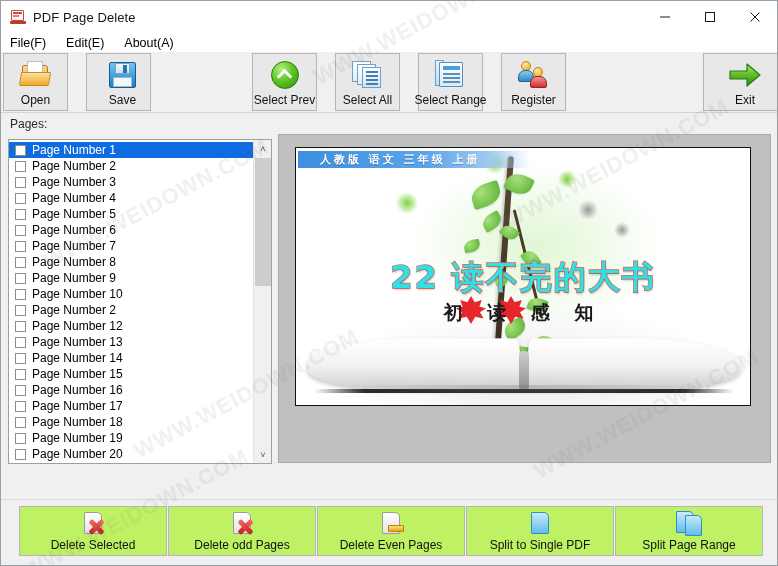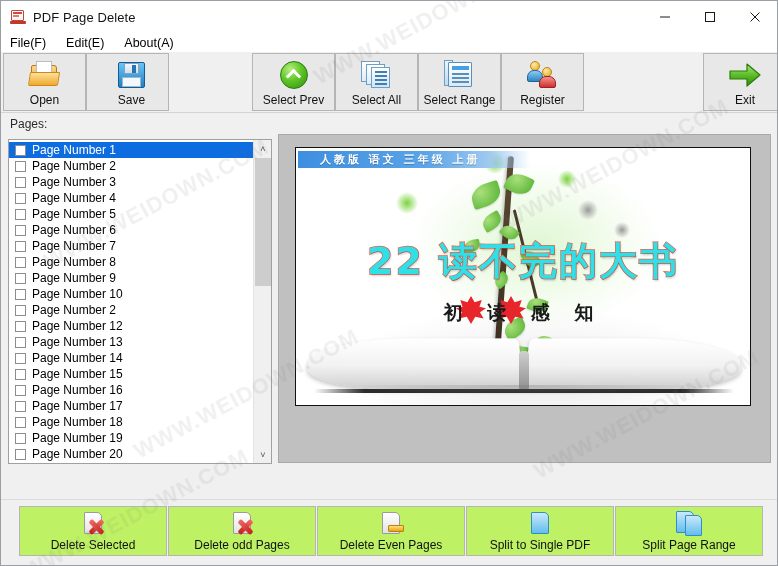--- a/index.html
+++ b/index.html
@@ -82,21 +82,21 @@
 
   
   .toolbar {
     position: absolute; left: 0; top: 51px;
     width: 776px; height: 61px;
     background: #f0f0f0;
     border-bottom: 1px solid #d4d4d4;
   }
   .tbtn {
     position: absolute; top: 1px;
-    height: 58px; width: 83px;
+    height: 58px; width: 65px;
     background: #e8e8e8;
     border: 1px solid #b5b5b5;
     display: flex; flex-direction: column;
     align-items: center; justify-content: flex-start;
     cursor: default;
     padding-top: 5px;
   }
   .tbtn .ico { height: 32px; width: 34px; position: relative; }
   .tbtn .lbl {
     font-size: 12px; color: #111; margin-top: 2px;
@@ -313,24 +313,24 @@
   }
   .star {
     position:absolute; border-radius:50%;
     background: radial-gradient(circle, #7fd13f 0%, rgba(140,220,90,.45) 45%, rgba(255,255,255,0) 72%);
   }
   .star.gray {
     background: radial-gradient(circle, #9a9a9a 0%, rgba(150,150,150,.35) 45%, rgba(255,255,255,0) 72%);
   }
 
   .big-title {
-    position: absolute; left: 0; right: 0; top: 88px;
+    position: absolute; left: 0; right: 0; top: 108px;
     text-align: center;
     font-family: "DejaVu Sans", sans-serif;
-    font-size: 38px; font-weight: bold;
+    font-size: 32px; font-weight: bold;
     color: #2fe0e8;
     letter-spacing: 2px;
     -webkit-text-stroke: 1.4px #e8604a;
     paint-order: stroke fill;
     text-shadow: 1px 2px 2px rgba(0,0,0,.18);
     white-space: nowrap;
   }
   .sub-title {
     position: absolute; left: 0; right: 0; top: 152px;
     text-align: center;

